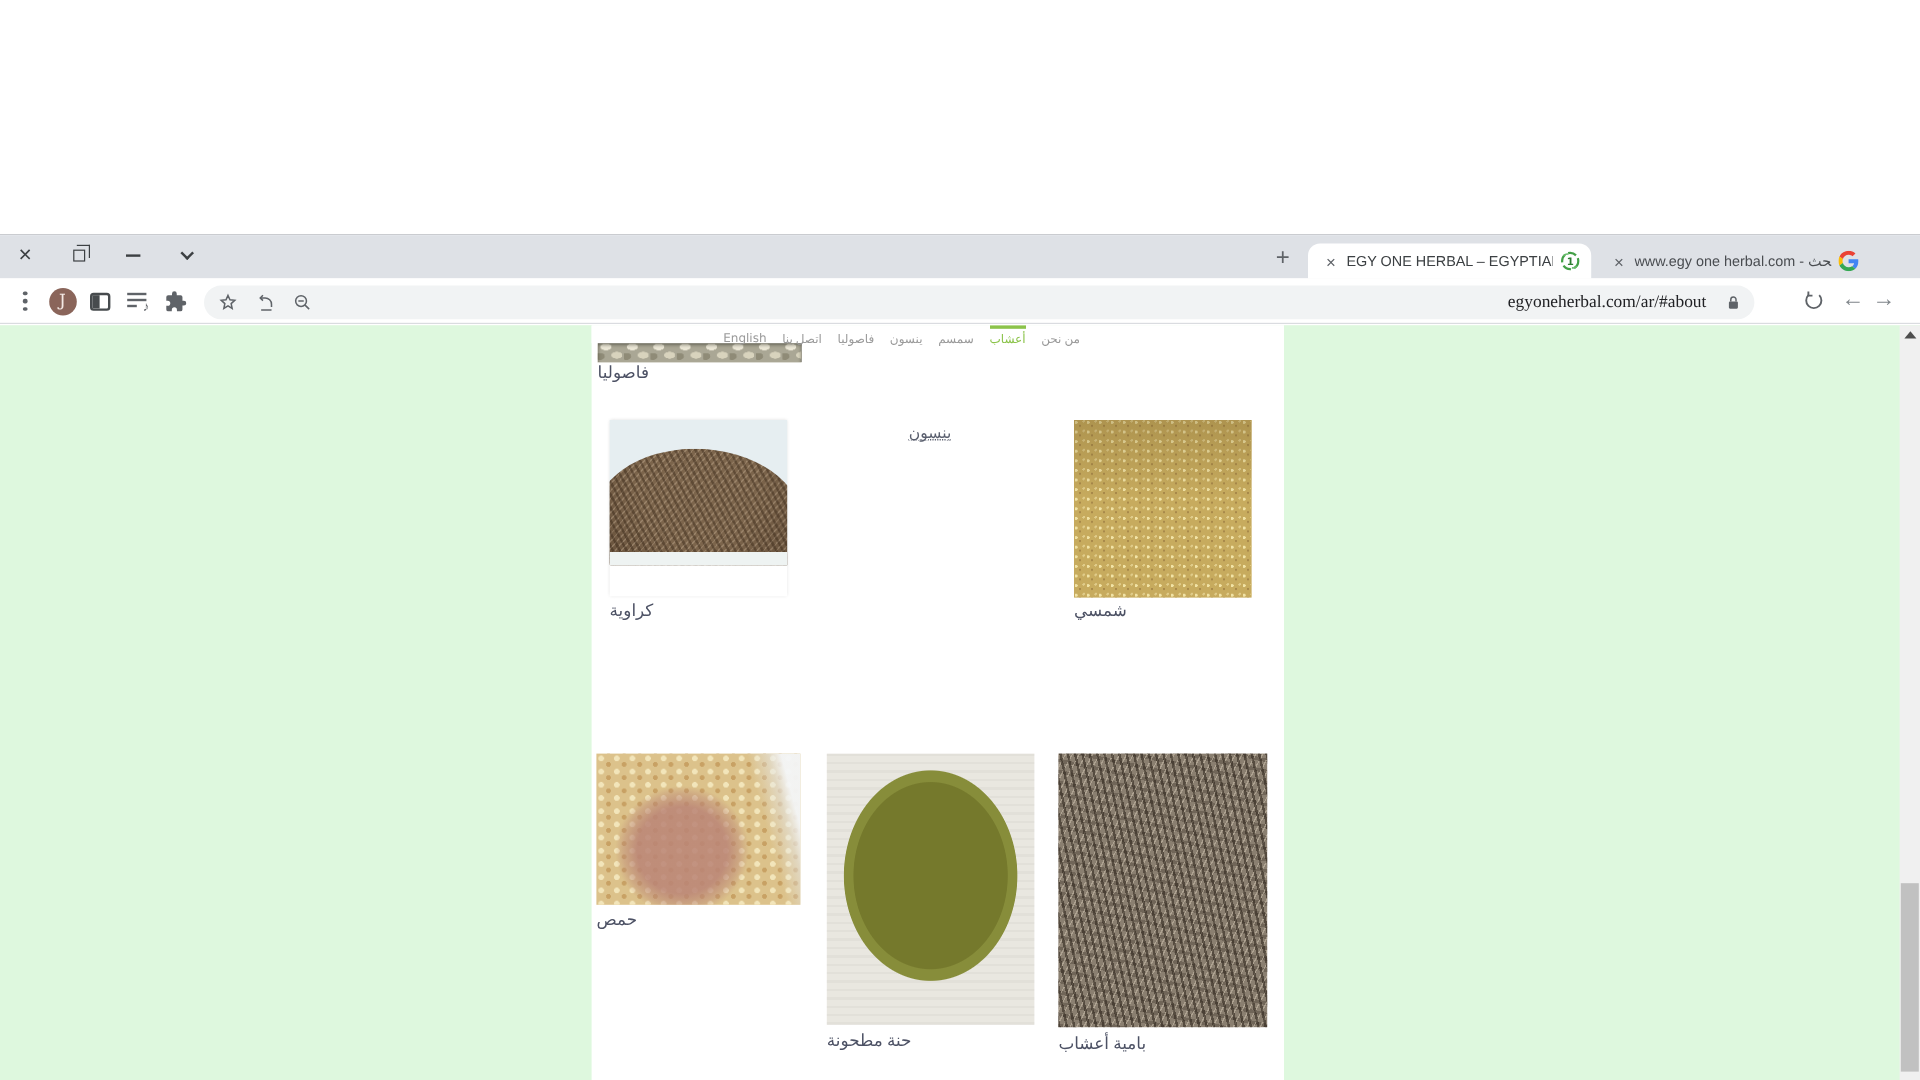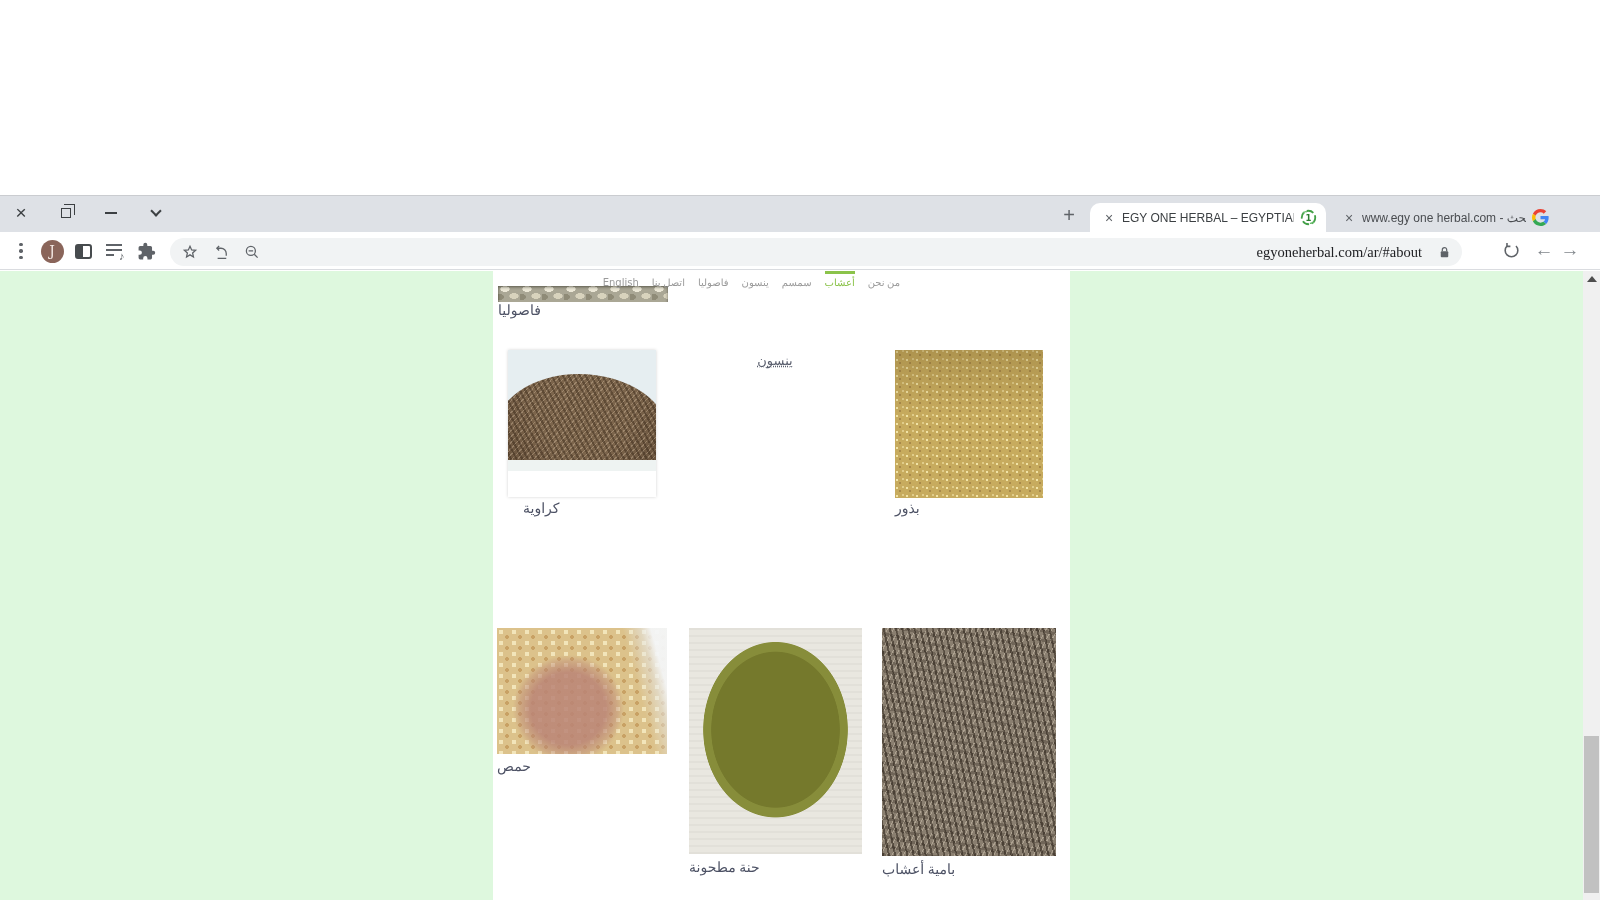--- a/index.html
+++ b/index.html
@@ -91,21 +91,21 @@
 
   .card-caraway { left:508px; top:79px; width:148px; height:147px; background:#fff; box-shadow:0 0 3px rgba(0,0,0,.18); }
   .photo-caraway { left:0; top:0; width:148px; height:121px; background:#e6eef1; overflow:hidden; }
   .mound { position:absolute; left:-9%; top:20%; width:118%; height:100%; border-radius:48% 52% 40% 45%;
     background-color:#7c654c;
     background-image:
       repeating-linear-gradient(62deg, rgba(46,30,16,.38) 0 2px, transparent 2px 5px),
       repeating-linear-gradient(-48deg, rgba(236,214,186,.3) 0 1px, transparent 1px 4px),
       radial-gradient(ellipse at 50% 25%, rgba(0,0,0,0) 40%, rgba(55,36,22,.4) 92%); }
   .tablestrip { position:absolute; left:0; bottom:0; width:100%; height:11px; background:#eef3f2; }
-  .lbl-caraway { left:523px; top:229px; width:148px; }
+  .lbl-caraway { left:508px; top:229px; width:148px; }
 
   .anise-link { position:absolute; left:695px; top:82px; width:160px; text-align:center; font-size:13px; color:#5a5f6e; text-decoration:underline dotted; cursor:pointer; }
 
   .photo-sesame { left:895px; top:79px; width:148px; height:148px;
     background-color:#c7ab5e;
     background-image:
       linear-gradient(180deg, rgba(110,88,40,.28), rgba(0,0,0,0) 45%),
       radial-gradient(circle 1.6px at 2px 2px, #f1e3a6 70%, transparent 78%),
       radial-gradient(circle 1.4px at 5px 5px, #a8894a 70%, transparent 78%),
       radial-gradient(circle 1.4px at 8px 1px, #e0cc8a 70%, transparent 78%);
@@ -294,21 +294,21 @@
         <div class="photo photo-caraway">
           <div class="mound"></div>
           <div class="tablestrip"></div>
         </div>
       </div>
       <div class="plabel ar lbl-caraway">كراوية</div>
 
       <div class="anise-link ar">ينسون</div>
 
       <div class="photo photo-sesame"></div>
-      <div class="plabel ar lbl-sesame">بذور</div>
+      <div class="plabel ar lbl-sesame">شمسي</div>
 
       <div class="photo photo-chickpeas"></div>
       <div class="plabel ar lbl-chickpeas">حمص</div>
 
       <div class="photo photo-henna"></div>
       <div class="plabel ar lbl-henna">حنة مطحونة</div>
 
       <div class="photo photo-okra"></div>
       <div class="plabel ar lbl-okra">بامية أعشاب</div>
 

